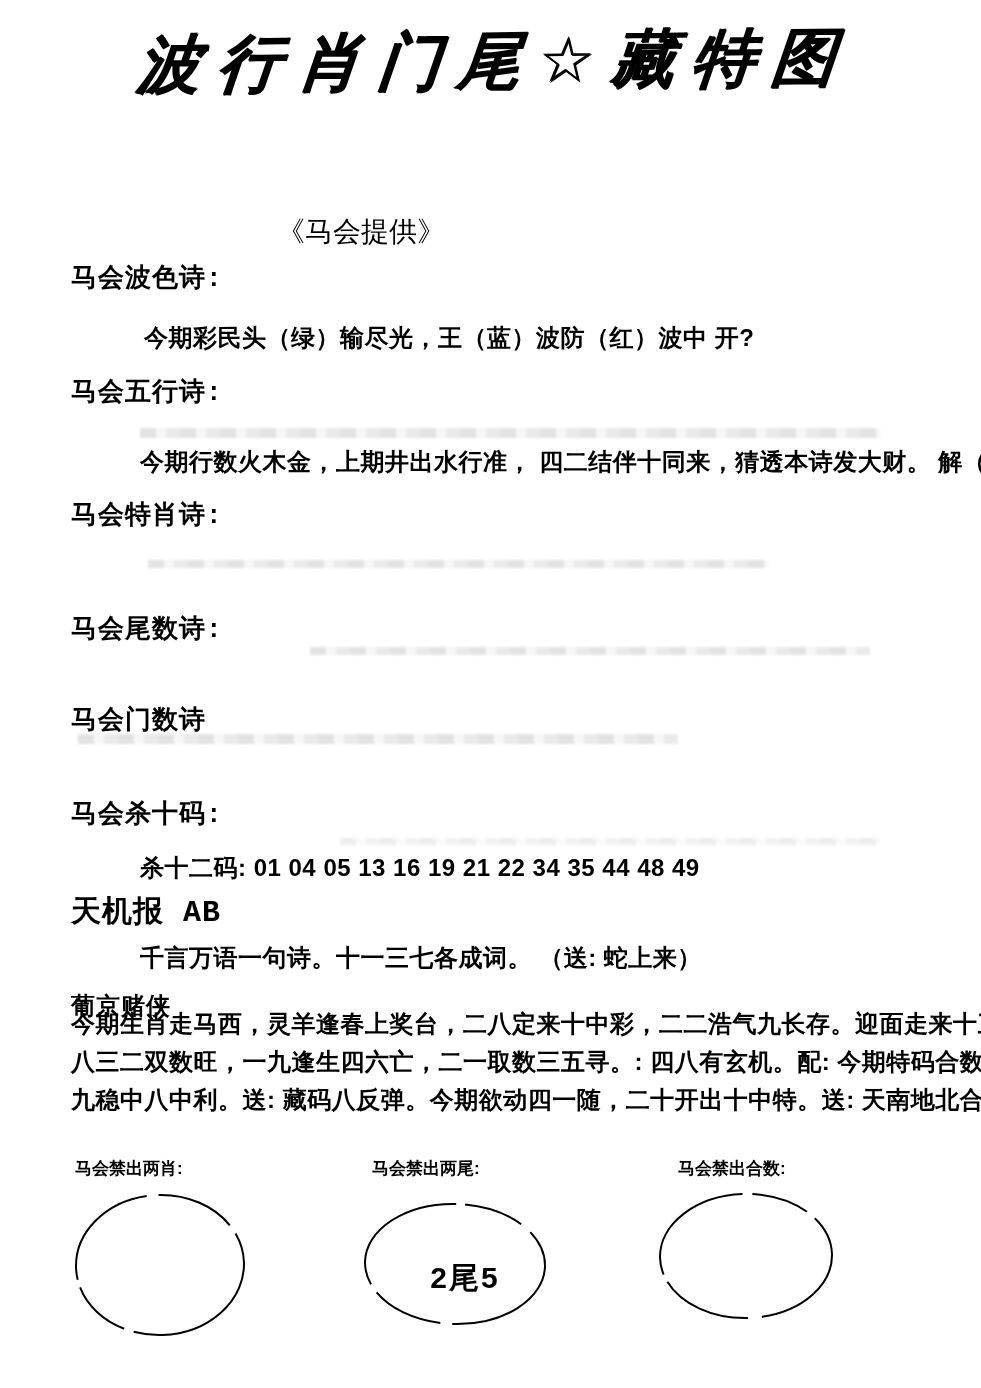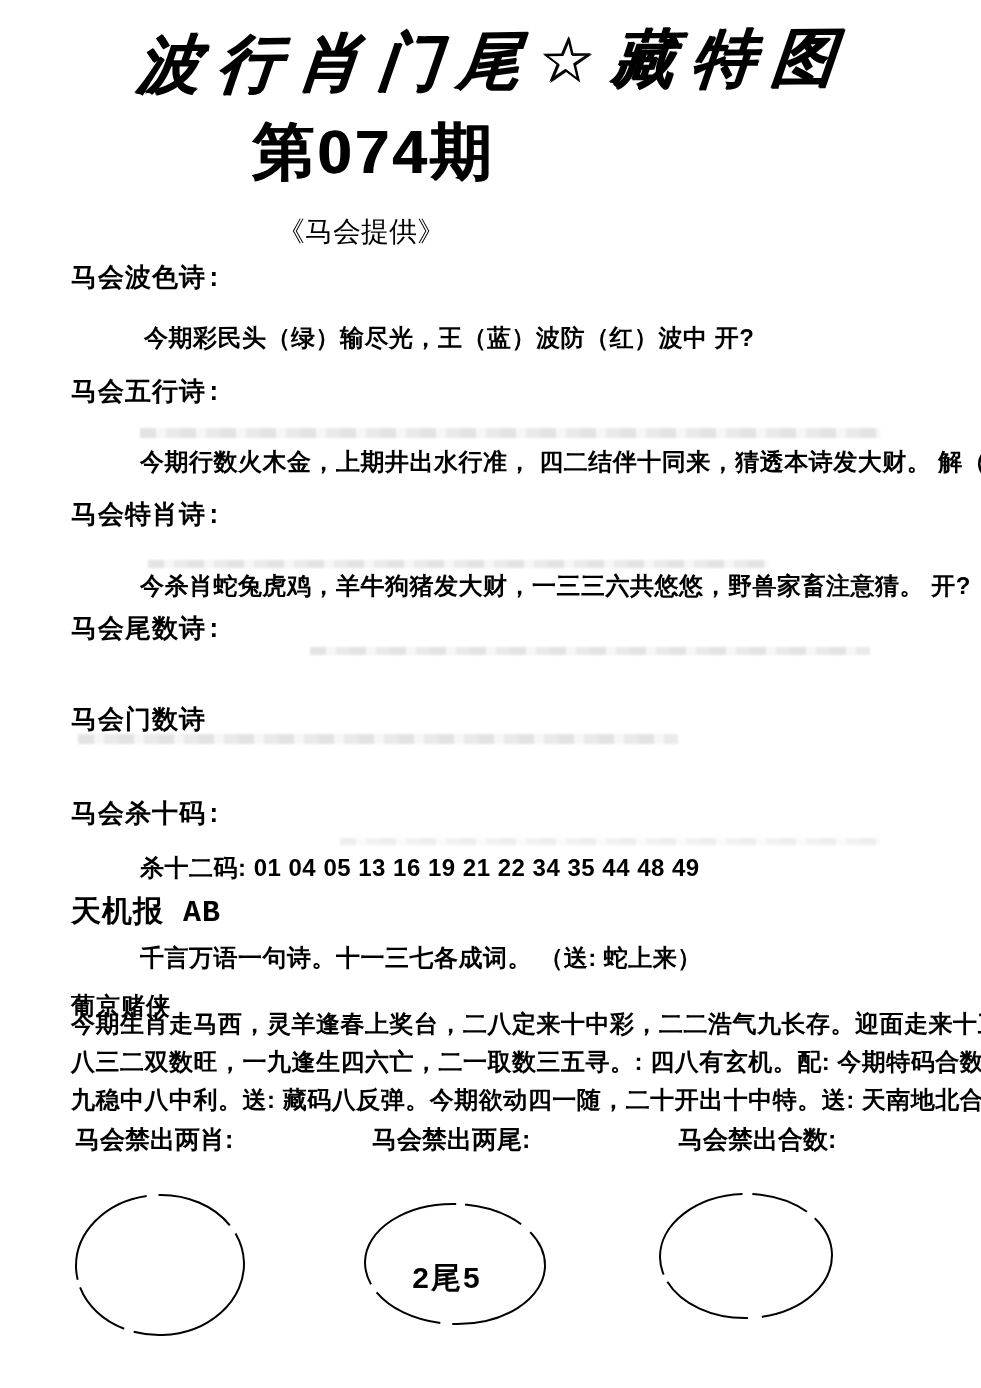--- a/index.html
+++ b/index.html
@@ -35,47 +35,45 @@
     left:140px;font-size:24px;font-weight:700;letter-spacing:0.5px;
   }
   .para-line{
     left:71px;font-size:24px;font-weight:700;letter-spacing:0.5px;
   }
   .artifact{
     position:absolute;height:10px;opacity:.5;filter:blur(1px);
     background:repeating-linear-gradient(90deg,#c9c9c9 0 16px,#efefef 16px 26px,#d6d6d6 26px 40px);
   }
   .forbid-label{
-    font-size:25px;font-weight:700;top:1123px;
+    font-size:17px;font-weight:700;top:1157px;
   }
   .oval{position:absolute;}
   .oval-text{
     position:absolute;font-size:30px;font-weight:800;letter-spacing:2px;
     text-align:center;
   }
 </style>
 </head>
 <body>
 
 <div class="sheet">
 
   <div class="abs main-title">波行肖门尾☆藏特图</div>
-  <div class="abs issue">第074期</div>
   <div class="abs provider">《马会提供》</div>
 
   <div class="abs heading" style="top:260px">马会波色诗:</div>
   <div class="abs poem" style="top:322px;left:144px">今期彩民头（绿）输尽光，王（蓝）波防（红）波中 开?</div>
 
   <div class="abs heading" style="top:374px">马会五行诗:</div>
   <div class="artifact" style="left:140px;top:428px;width:740px"></div>
   <div class="abs poem" style="top:446px">今期行数火木金，上期井出水行准， 四二结伴十同来，猜透本诗发大财。 解（？）</div>
 
   <div class="abs heading" style="top:497px">马会特肖诗:</div>
   <div class="artifact" style="left:148px;top:560px;width:620px;height:8px"></div>
-  <div class="abs poem" style="top:570px">今杀肖蛇兔虎鸡，羊牛狗猪发大财，一三三六共悠悠，野兽家畜注意猜。 开?</div>
 
   <div class="abs heading" style="top:611px">马会尾数诗:</div>
   <div class="artifact" style="left:310px;top:647px;width:560px;height:8px"></div>
 
   <div class="abs heading" style="top:702px">马会门数诗</div>
   <div class="artifact" style="left:78px;top:734px;width:600px"></div>
 
   <div class="abs heading" style="top:796px">马会杀十码:</div>
   <div class="artifact" style="left:340px;top:838px;width:540px;height:7px;opacity:.3"></div>
   <div class="abs poem" style="top:852px">杀十二码: 01 04 05 13 16 19 21 22 34 35 44 48 49</div>
@@ -92,19 +90,19 @@
   <div class="abs forbid-label" style="left:372px">马会禁出两尾:</div>
   <div class="abs forbid-label" style="left:678px">马会禁出合数:</div>
 
   <svg class="oval" style="left:68px;top:1186px" width="184" height="158" viewBox="0 0 184 158">
     <ellipse cx="92" cy="79" rx="84" ry="70" fill="none" stroke="#000" stroke-width="2" stroke-dasharray="150 10 62 8 122 12 80 10" transform="rotate(-2 92 79)"></ellipse>
   </svg>
 
   <svg class="oval" style="left:358px;top:1198px" width="194" height="134" viewBox="0 0 194 134">
     <ellipse cx="97" cy="66" rx="90" ry="60" fill="none" stroke="#000" stroke-width="2" stroke-dasharray="120 12 72 10 142 9 60 12" transform="rotate(1.5 97 66)"></ellipse>
   </svg>
-  <div class="oval-text" style="left:372px;top:1258px;width:150px">2尾5</div>
+  <div class="oval-text" style="left:390px;top:1258px;width:150px">2尾5</div>
 
   <svg class="oval" style="left:652px;top:1190px" width="188" height="134" viewBox="0 0 188 134">
     <ellipse cx="94" cy="66" rx="86" ry="62" fill="none" stroke="#000" stroke-width="2" stroke-dasharray="102 14 92 8 132 10 58 10" transform="rotate(-1 94 66)"></ellipse>
   </svg>
 
 </div>
 
 </body></html>

